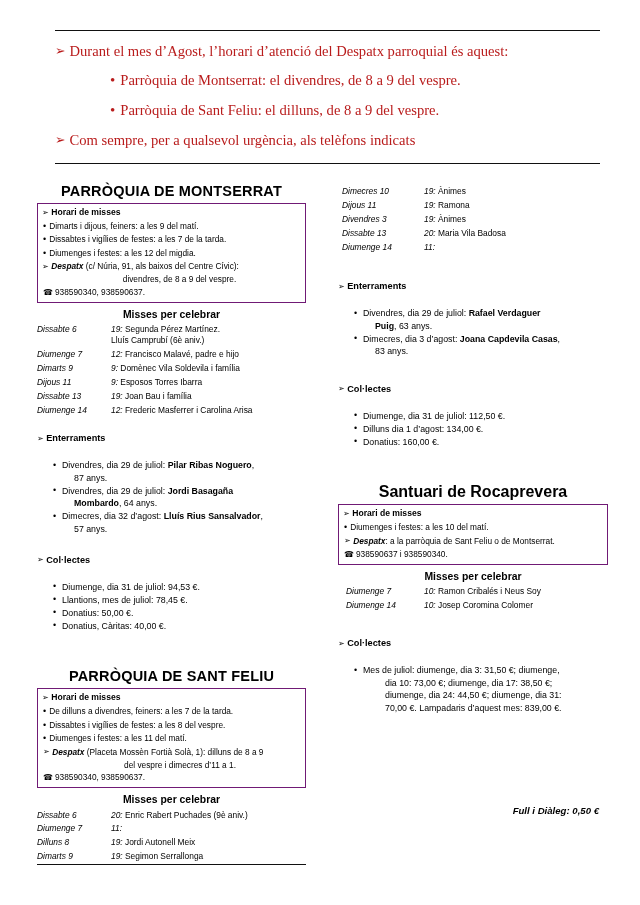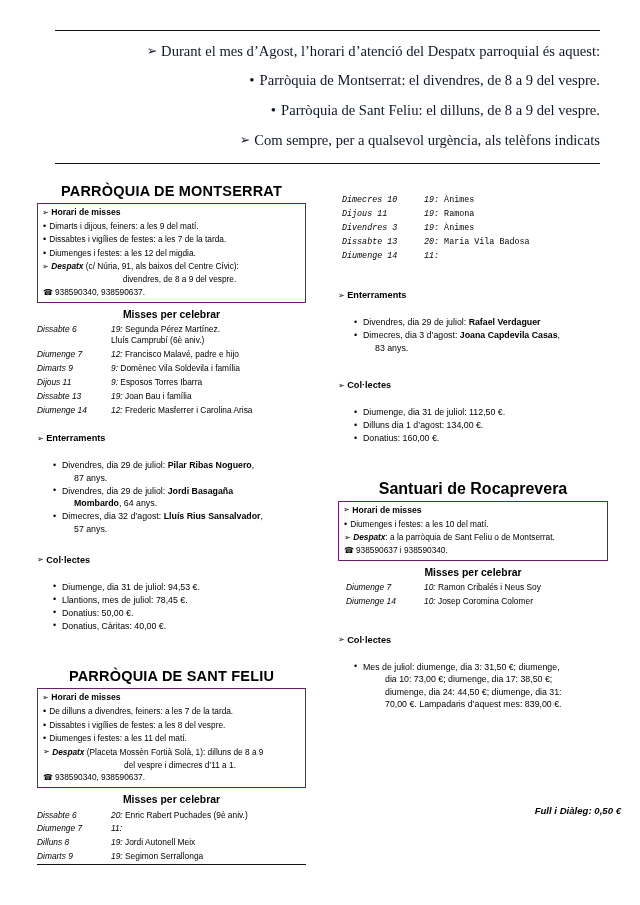--- a/index.html
+++ b/index.html
@@ -25,24 +25,23 @@
   }
   .hrule {
     border: 0;
     border-top: 1.6px solid #111;
     margin: 0;
   }
   .hdr-line {
     font-family: "Liberation Serif", serif;
     font-size: 14.6px;
     line-height: 1.25;
-    color: #0f172a;
+    color: #b91c1c;
     margin-top: 11px;
     white-space: nowrap;
-    text-align: right;
   }
   .hdr-line.indent {
     padding-left: 55px;
   }
   .arrow-serif {
     font-family: "DejaVu Sans", sans-serif;
     font-size: 12.5px;
     letter-spacing: -1px;
     margin-right: 5px;
     position: relative;
@@ -205,21 +204,21 @@
     display: block;
     padding-left: 22px;
   }
   .nm {
     font-weight: bold;
   }
 
   
   #footer-price {
     position: absolute;
-    right: 19px;
+    right: 41px;
     top: 805px;
     font-size: 9.6px;
     font-weight: bold;
     font-style: italic;
   }
 </style>
 </head>
 <body>
 
 <div id="header-block">
@@ -399,21 +398,21 @@
         <span>Segimon Serrallonga</span>
       </td>
     </tr>
   </tbody>
     </table>
 
 </div>
 
 <div id="col-right">
 
-  <table class="masses" style="margin-top:11px;font-family:Liberation Mono, monospace;">
+  <table class="masses" style="margin-top:2px;">
     <tbody>
         <tr>
       <td class="day" style="width:82px;padding-left:4px;">Dimecres 10</td>
       <td class="ev">
         <span class="tm">19:</span>
         <span>Ànimes</span>
       </td>
     </tr>
     <tr>
       <td class="day" style="width:82px;padding-left:4px;">Dijous 11</td>
@@ -444,21 +443,21 @@
       </td>
     </tr>
   </tbody>
     </table>
 
   <div class="section" style="margin-top:27px;">
     <div class="sec-head">
       <span class="arrow">➢</span><span>Enterraments</span>
     </div>
     <ul class="sec-list">
-      <li class="just"><span>Divendres, dia 29 de juliol: </span><span class="nm">Rafael Verdaguer</span></li>
+      <li class="just"><span>Divendres, dia 29 de juliol: </span><span class="nm">Rafael Verdaguer</span><span class="wrap2"><span class="nm">Puig</span><span>, 63 anys.</span></span></li>
       <li><span>Dimecres, dia 3 d’agost: </span><span class="nm">Joana Capdevila Casas</span><span>,</span><span class="wrap2">83 anys.</span></li>
     </ul>
   </div>
 
   <div class="section" style="margin-top:26px;">
     <div class="sec-head">
       <span class="arrow">➢</span><span>Col·lectes</span>
     </div>
     <ul class="sec-list">
       <li>Diumenge, dia 31 de juliol: 112,50 €.</li>

